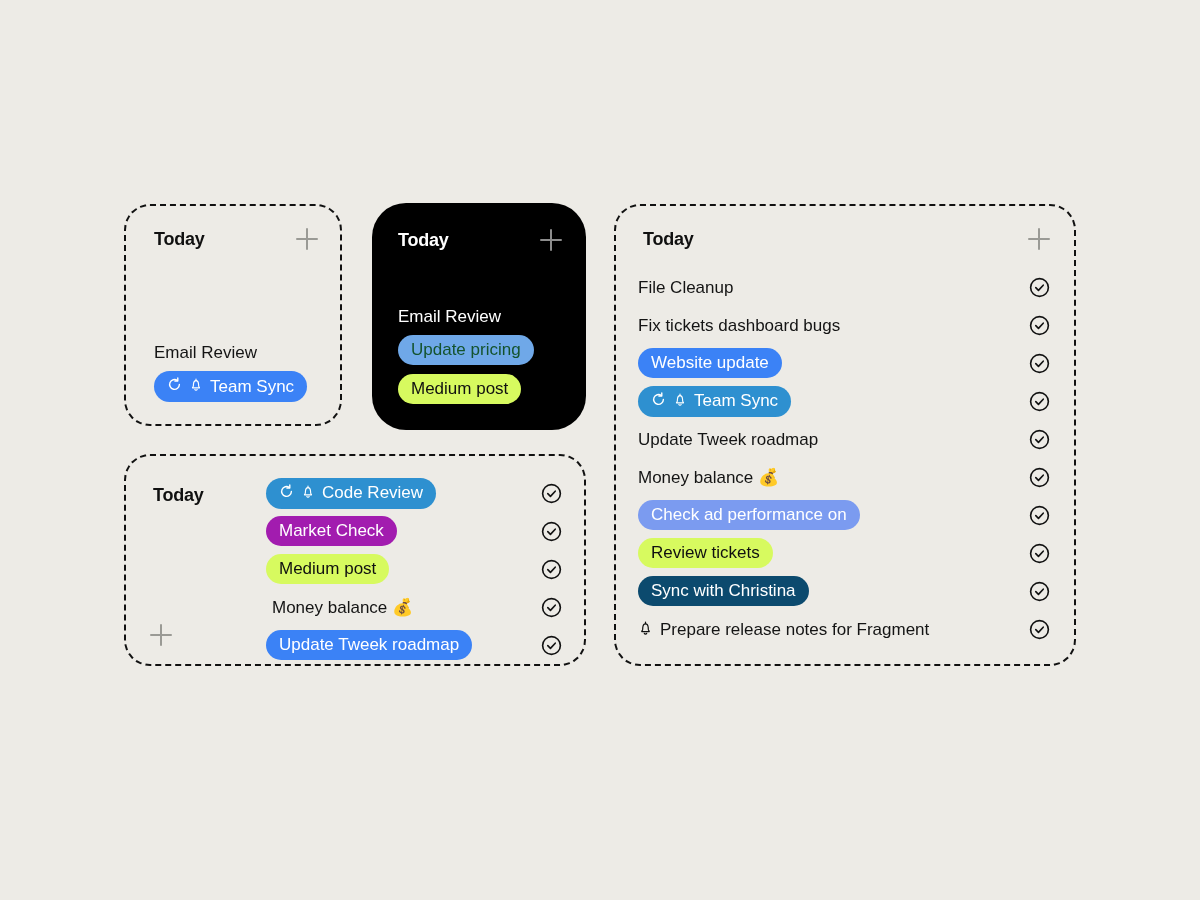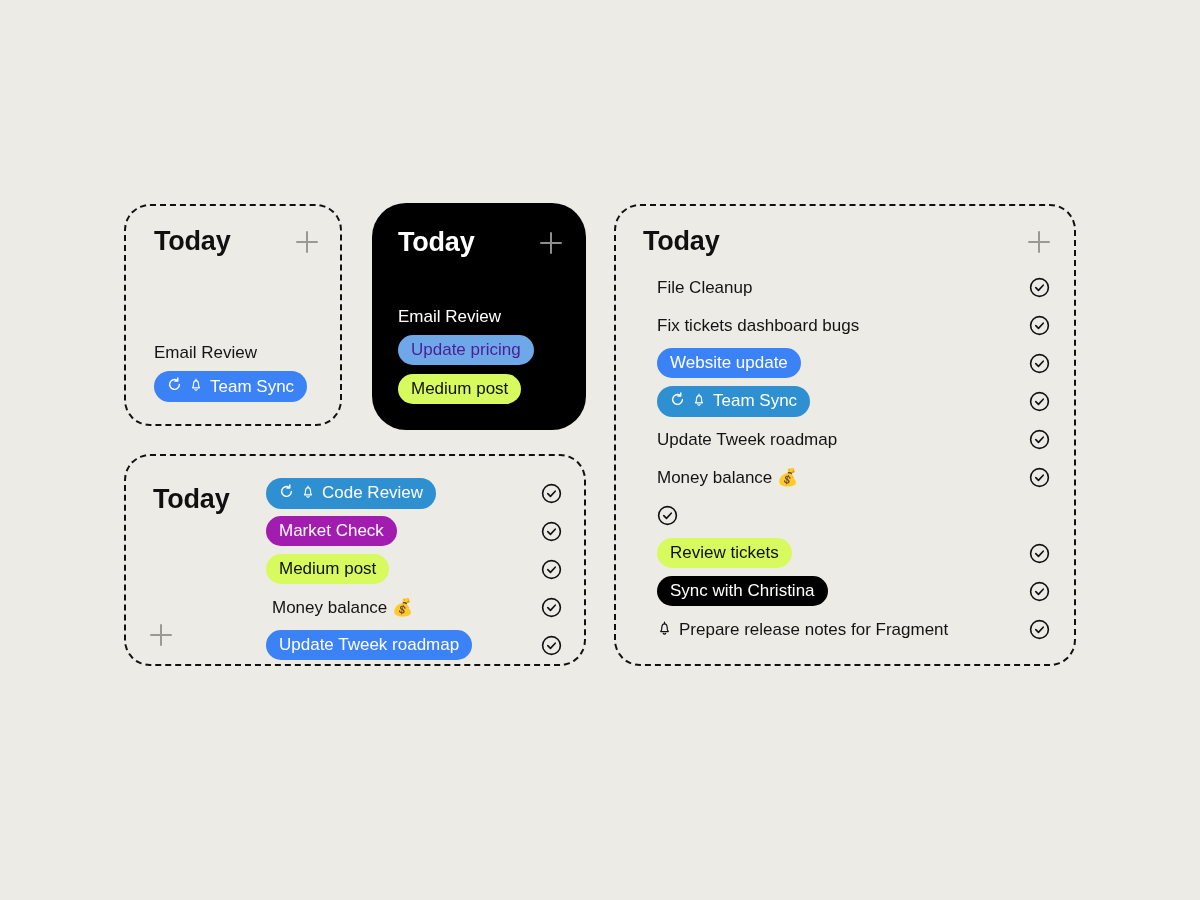--- a/index.html
+++ b/index.html
@@ -35,21 +35,21 @@
     border-radius: 34px;
   }
 
   
   .card-head {
     display: flex;
     align-items: center;
     justify-content: space-between;
   }
   .today-title {
-    font-size: 27px;
+    font-size: 18px;
     font-weight: bold;
     color: #101010;
     letter-spacing: -0.2px;
     line-height: 1;
   }
   .today-title.light { color: #ffffff; }
   .plus {
     position: relative;
     width: 22px;
     height: 22px;
@@ -85,22 +85,22 @@
     border-radius: 999px;
     font-size: 17px;
     line-height: 1;
     white-space: nowrap;
   }
   .pill.crimson { background: #3b82f6; color: #ffffff; }
   .pill.blue    { background: #2e90d0; color: #ffffff; }
   .pill.peri    { background: #7b9bf0; color: #ffffff; }
   .pill.lime    { background: #d7fa5f; color: #101010; }
   .pill.black   { background: #a21caf; color: #ffffff; }
-  .pill.green   { background: #000000; color: #ffffff; }
-  .pill.softblue{ background: #6fa8e8; color: #4c1d95; }
+  .pill.green   { background: #0c4a6e; color: #ffffff; }
+  .pill.softblue{ background: #6fa8e8; color: #14532d; }
 
   .ico { flex: 0 0 auto; display: inline-block; }
 
   
   .check {
     width: 21px;
     height: 21px;
     flex: 0 0 auto;
   }
 
@@ -149,21 +149,21 @@
   }
   #card-today-list .row .lead { display: flex; align-items: center; }
 
   
   #card-today-full {
     left: 614px; top: 204px; width: 462px; height: 462px;
   }
   #card-today-full .card-head { margin: 22px 24px 0 27px; }
   #card-today-full .rows {
     position: absolute;
-    left: 41px; right: 24px; top: 62px;
+    left: 22px; right: 24px; top: 62px;
   }
   #card-today-full .row {
     display: flex;
     align-items: center;
     justify-content: space-between;
     height: 38px;
   }
   #card-today-full .row .lead { display: flex; align-items: center; }
 
   
@@ -406,20 +406,25 @@
         </span>
         <span class="check">
           <svg width="21" height="21" viewBox="0 0 22 22" fill="none">
             <circle cx="11" cy="11" r="9.3" stroke="#111" stroke-width="1.7"></circle>
             <path d="M7.1 11.2 9.9 14l5-5.4" stroke="#111" stroke-width="1.7" stroke-linecap="round" stroke-linejoin="round"></path>
           </svg>
         </span>
       </div>
 
       <div class="row">
+        <span class="lead">
+          <span class="pill peri">
+            <span>Check ad performance on</span>
+          </span>
+        </span>
         <span class="check">
           <svg width="21" height="21" viewBox="0 0 22 22" fill="none">
             <circle cx="11" cy="11" r="9.3" stroke="#111" stroke-width="1.7"></circle>
             <path d="M7.1 11.2 9.9 14l5-5.4" stroke="#111" stroke-width="1.7" stroke-linecap="round" stroke-linejoin="round"></path>
           </svg>
         </span>
       </div>
 
       <div class="row">
         <span class="lead">

